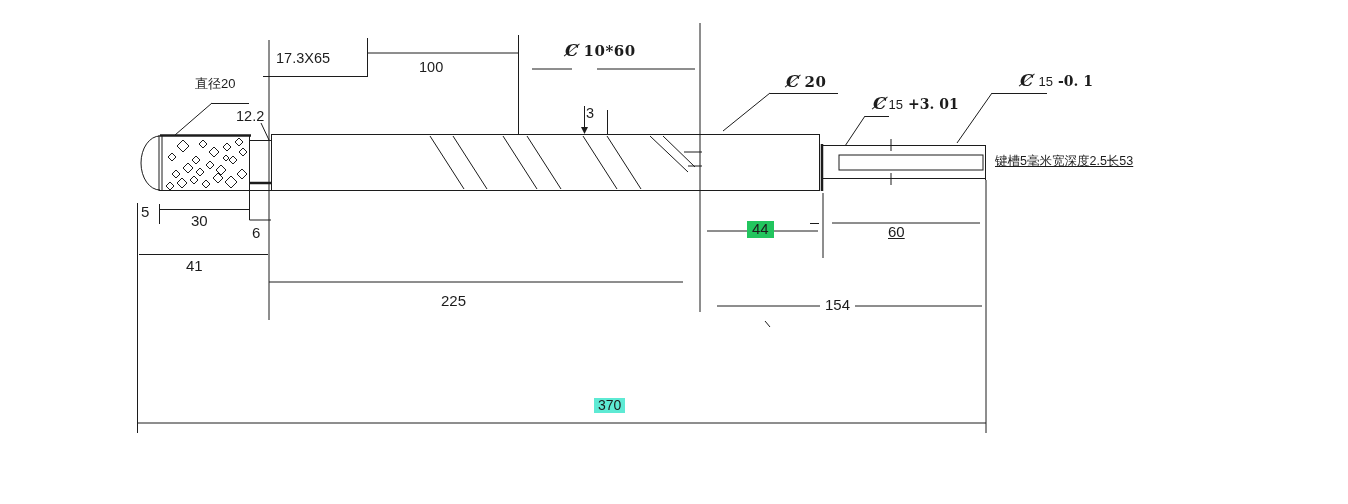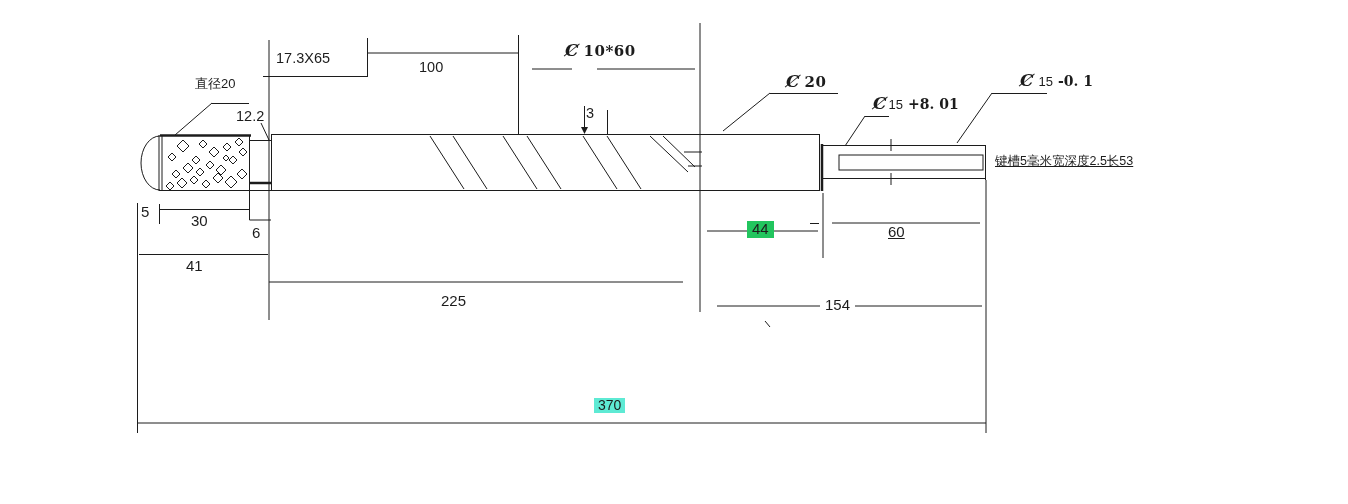--- a/index.html
+++ b/index.html
@@ -185,20 +185,20 @@
 
   <div class="lbl lab-d1060">
     <span class="dsym">Ȼ</span><span class="dval">10*60</span>
   </div>
 
   <div class="lbl lab-d20">
     <span class="dsym">Ȼ</span><span class="dval">20</span>
   </div>
 
   <div class="lbl lab-d15p">
-    <span class="dsym">Ȼ</span><span class="dsize">15</span><span class="dtol">+8. 01</span>
+    <span class="dsym">Ȼ</span><span class="dsize">15</span><span class="dtol">+3. 01</span>
   </div>
 
   <div class="lbl lab-d15m">
     <span class="dsym">Ȼ</span><span class="dsize" style="margin-left:5px">15</span><span class="dtol">-0. 1</span>
   </div>
 
 </div>
 
 </body></html>

